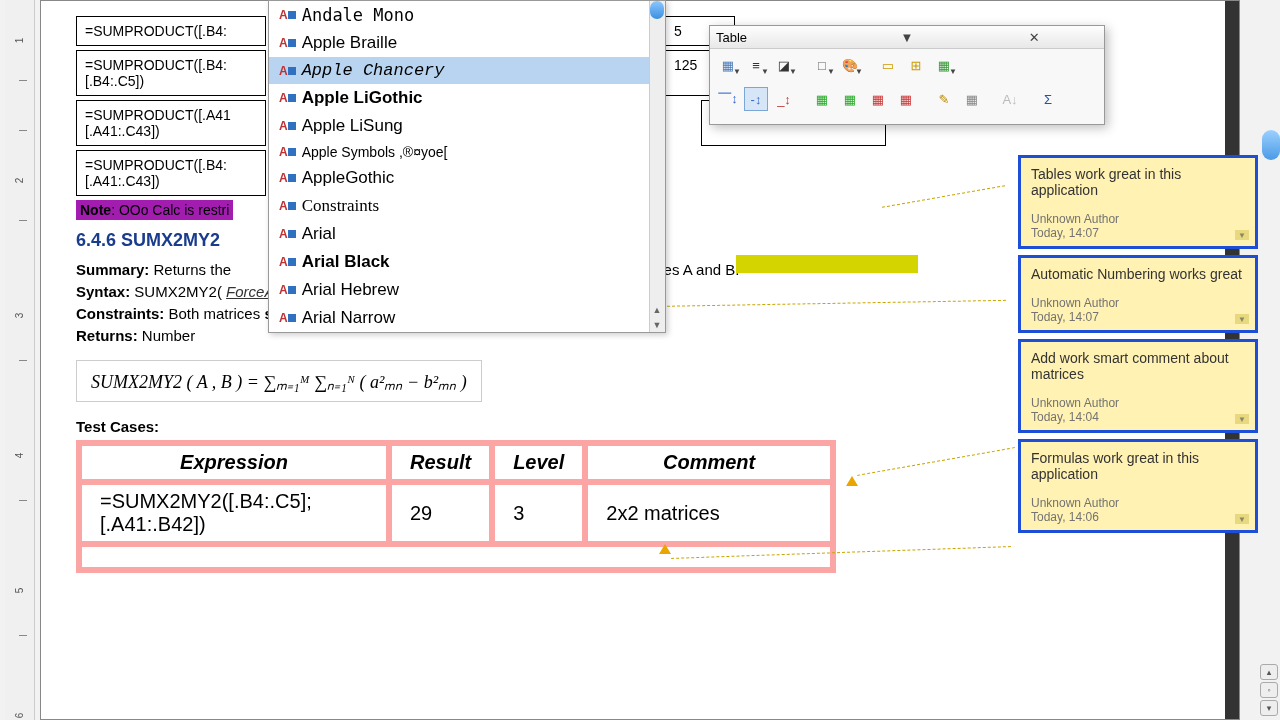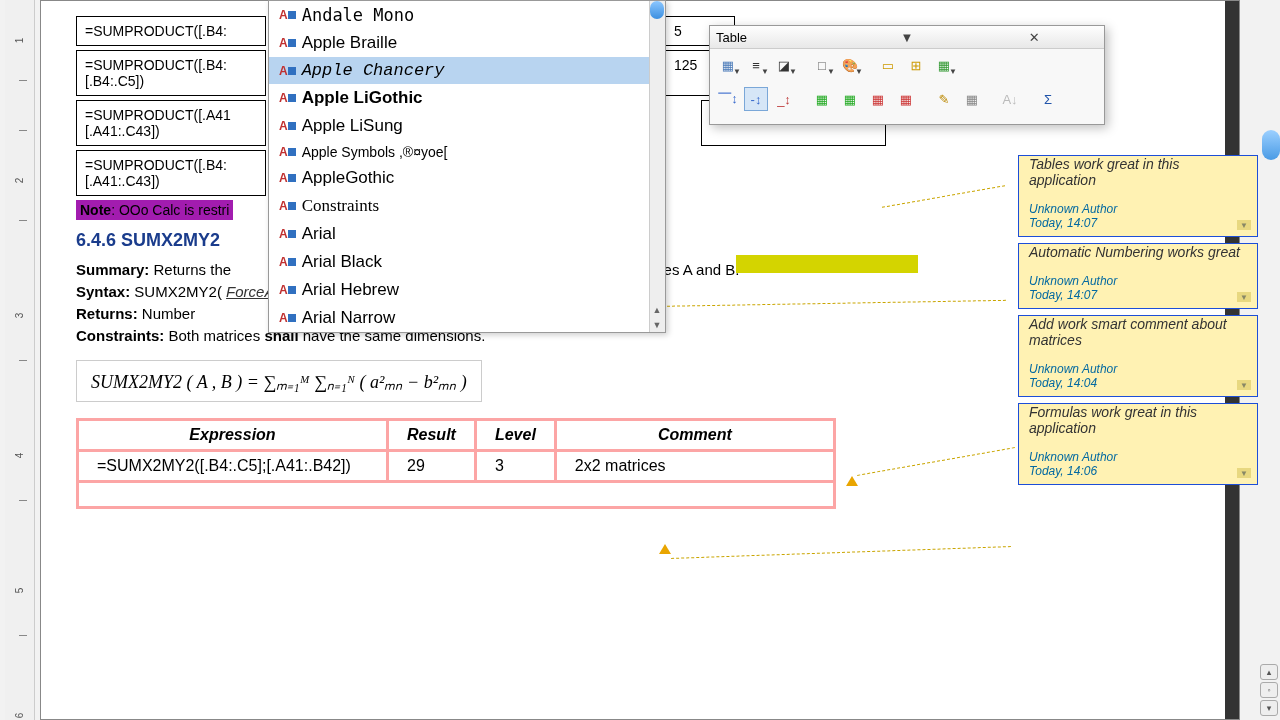--- a/index.html
+++ b/index.html
@@ -25,21 +25,21 @@
   .section-head { color:#1a3c8c; font-weight:bold; font-size:18px; margin:12px 0 10px 0;}
   .bodytext { font-size:15px; margin:5px 0;}
   .bodytext b { font-weight:bold;}
   .underline { text-decoration: underline; color:#333; font-style:italic;}
 
   .formula-box { border:1px solid #ccc; display:inline-block; padding:8px 14px; margin:6px auto; font-family: 'Times New Roman', serif; font-size:18px; font-style:italic;}
   .formula-wrap { text-align:left; margin:10px 0;text-decoration:underline;}
 
   
   table.tc { border-collapse: collapse; width:760px; margin-top:4px;}
-  table.tc th, table.tc td { border:3px solid #fca5a5; padding:5px 18px; font-size:16px;}
+  table.tc th, table.tc td { border:6px solid #fca5a5; padding:5px 18px; font-size:20px;}
   table.tc th { font-weight:bold; font-style:italic; background:#fff;}
 
   
   .font-dd { position:absolute; left:268px; top:0; width:398px; background:#fff; border:1px solid #999; box-shadow:2px 2px 6px rgba(0,0,0,.2); z-index:30;}
   .font-dd .scrollbar { position:absolute; right:0; top:0; width:16px; height:100%; background:#eee; border-left:1px solid #ccc;}
   .font-dd .thumb { position:absolute; right:1px; top:0; width:14px; height:18px; background: linear-gradient(#8cc7ff,#3b8fe0); border-radius:7px;}
   .font-dd .arrow { position:absolute; right:0; bottom:0; width:16px; height:30px; display:flex; flex-direction:column; align-items:center; justify-content:space-around; color:#666; font-size:9px;}
   .font-item { padding:4px 8px 4px 10px; font-size:17px; display:flex; align-items:center; gap:6px;}
   .font-item.sel { background:#b8d4f0;}
   .font-glyph { color:#c03030; font-weight:bold; font-size:12px; display:inline-flex; align-items:center;}
@@ -51,23 +51,23 @@
   .tbar-title span { flex:1; font-size:13px;}
   .tbar-close, .tbar-opts { width:16px; height:16px; display:inline-flex; align-items:center; justify-content:center; cursor:pointer; color:#444; font-size:12px;}
   .tbar-body { padding:4px 6px; display:flex; flex-wrap:wrap; gap:4px;}
   .tbtn { width:24px; height:24px; border:1px solid transparent; display:inline-flex; align-items:center; justify-content:center; font-size:13px; cursor:pointer; position:relative;}
   .tbtn .dd { font-size:8px; color:#444; position:absolute; right:-2px; bottom:0;}
   .tbtn.sel { border:1px solid #7aa7d8; background:#d6e6f7;}
   .sep { width:6px;}
 
   
   .comments { position:absolute; right:22px; top:155px; width:240px; display:flex; flex-direction:column; gap:6px; z-index:5;}
-  .comment { background:#fff2b3; border:1px solid #1d4ed8; padding:0 10px 6px 10px; position:relative;font-style:italic;}
+  .comment { background:#fff2b3; border:3px solid #1d4ed8; padding:8px 10px 6px 10px; position:relative;}
   .comment .txt { font-size:14px; color:#333; margin-bottom:14px;}
-  .comment .meta { font-size:12px; color:#0369a1;}
+  .comment .meta { font-size:12px; color:#737373;}
   .comment .menu { position:absolute; right:6px; bottom:6px; width:14px; height:10px; background:#e8d880; display:flex; align-items:center; justify-content:center; font-size:8px; color:#886;}
   .connector { position:absolute; border-top:1px dashed #c9a500; z-index:3;}
 
   
   .tri { position:absolute; width:0; height:0; border-left:6px solid transparent; border-right:6px solid transparent; border-bottom:10px solid #e9a500;}
 
   
   .vthumb { position:absolute; right:0; top:130px; width:18px; height:30px; background:linear-gradient(#9cd0ff,#4a9be5); border-radius:9px; z-index:40;}
   .vbuttons { position:absolute; right:0; bottom:4px; width:20px; display:flex; flex-direction:column; gap:2px; z-index:40;}
   .vbuttons div{ width:18px;height:16px;background:#eee;border:1px solid #aaa;border-radius:3px;display:flex;align-items:center;justify-content:center;font-size:9px;color:#555;}
@@ -125,27 +125,28 @@
     <div class="yellowbar" style="left:660px; top:239px; width:182px;"></div>
 
     <div class="section-head">6.4.6 SUMX2MY2</div>
 
     <p class="bodytext">
       <b>Summary:</b><span> Returns the </span><span style="margin-left:400px">atrices A and B.</span>
     </p>
     <p class="bodytext sy">
       <b>Syntax:</b><span> SUMX2MY2( </span><span class="underline">ForceArray Array</span> <span>A ; </span><span class="underline">ForceArray Array</span><span> B )</span>
     </p>
+    <p class="bodytext"><b>Constraints:</b><span> Both matrices </span><b>shall</b><span> have the same dimensions.</span></p>
     <p class="bodytext"><b>Returns:</b><span> Number</span></p>
-    <p class="bodytext"><b>Constraints:</b><span> Both matrices </span><b>shall</b><span> have the same dimensions.</span></p>
 
     <div class="formula-wrap">
       <div class="formula-box">SUMX2MY2 ( A , B ) = ∑ₘ₌₁ᴹ ∑ₙ₌₁ᴺ ( a²ₘₙ − b²ₘₙ )</div>
     </div>
 
+    <p class="bodytext"><b>Test Cases:</b></p>
     <table class="tc">
       <tbody>
           <tr>
         <th style="width:310px">Expression</th>
         <th style="width:70px">Result</th>
         <th style="width:60px">Level</th>
         <th>Comment</th>
       </tr>
       <tr>
         <td>=SUMX2MY2([.B4:.C5];[.A41:.B42])</td>
@@ -209,21 +210,21 @@
     <div class="font-item">
       <span class="font-glyph">A<span class="sq"></span></span>
       <span style="font-family:serif">Constraints</span>
     </div>
     <div class="font-item">
       <span class="font-glyph">A<span class="sq"></span></span>
       <span style="">Arial</span>
     </div>
     <div class="font-item">
       <span class="font-glyph">A<span class="sq"></span></span>
-      <span style="font-weight:400">Arial Black</span>
+      <span style="font-weight:700">Arial Black</span>
     </div>
     <div class="font-item">
       <span class="font-glyph">A<span class="sq"></span></span>
       <span style="">Arial Hebrew</span>
     </div>
     <div class="font-item">
       <span class="font-glyph">A<span class="sq"></span></span>
       <span style="font-stretch:condensed">Arial Narrow</span>
     </div>
   </div>

